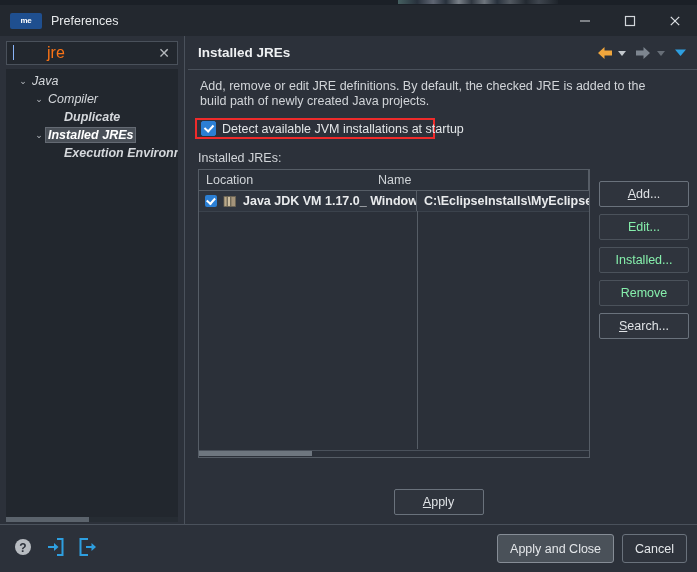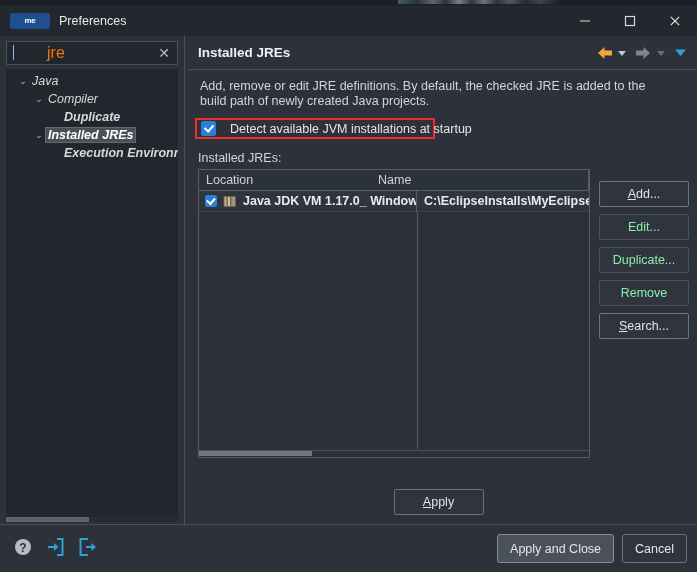--- a/index.html
+++ b/index.html
@@ -32,21 +32,21 @@
     background: #2c313a;
     display: flex; flex-direction: column;
   }
   
   .titlebar {
     height: 31px; background: #23282f;
     display: flex; align-items: center; flex: none;
     position: relative;
   }
   .app-icon {
-    width: 40px; height: 16px; margin-left: 10px; margin-right: 9px;
+    width: 32px; height: 16px; margin-left: 10px; margin-right: 9px;
     background: #1f4f8f; border-radius: 2px;
     color: #ffffff; font-size: 8px; font-weight: bold;
     display: flex; align-items: center; justify-content: center;
     letter-spacing: -0.3px;
   }
   .title-text { font-size: 12.5px; color: #e6e8ea; }
   .win-buttons { margin-left: auto; display: flex; height: 31px; }
   .win-btn {
     width: 45px; height: 31px; display: flex;
     align-items: center; justify-content: center;
@@ -152,21 +152,21 @@
   .cb {
     width: 13px; height: 13px; flex: none; margin-right: 6px;
     background: #2b7fd4; border: 1px solid #2b7fd4; border-radius: 2px;
     position: relative;
   }
   .cb:after {
     content: ""; position: absolute; left: 3.5px; top: 1px;
     width: 4px; height: 7px; border: solid #ffffff;
     border-width: 0 2px 2px 0; transform: rotate(42deg);
   }
-  .detect-label { font-size: 12.5px; color: #e3e6e8; white-space: nowrap; margin-left: 8px; }
+  .detect-label { font-size: 12.5px; color: #e3e6e8; white-space: nowrap; }
   .list-label { padding: 12px 0 4px 10px; font-size: 12.5px; color: #d2d5d9; }
   
   .table-area { display: flex; padding: 0 8px 0 10px; flex: none; }
   .table {
     width: 390px; height: 287px; flex: none;
     border: 1px solid #565d66;
     background: #2b3views; background: #2b3039;
     position: relative; overflow: hidden;
     display: flex; flex-direction: column;
   }
@@ -404,21 +404,21 @@
         </div>
 
         <div class="side-buttons">
           <div class="btn wide">
             <span><u>A</u>dd...</span>
           </div>
           <div class="btn wide disabled">
             <span>Edit...</span>
           </div>
           <div class="btn wide disabled">
-            <span>Duplicate...</span>
+            <span>Installed...</span>
           </div>
           <div class="btn wide disabled">
             <span>Remove</span>
           </div>
           <div class="btn wide">
             <span><u>S</u>earch...</span>
           </div>
         </div>
 
       </div>

